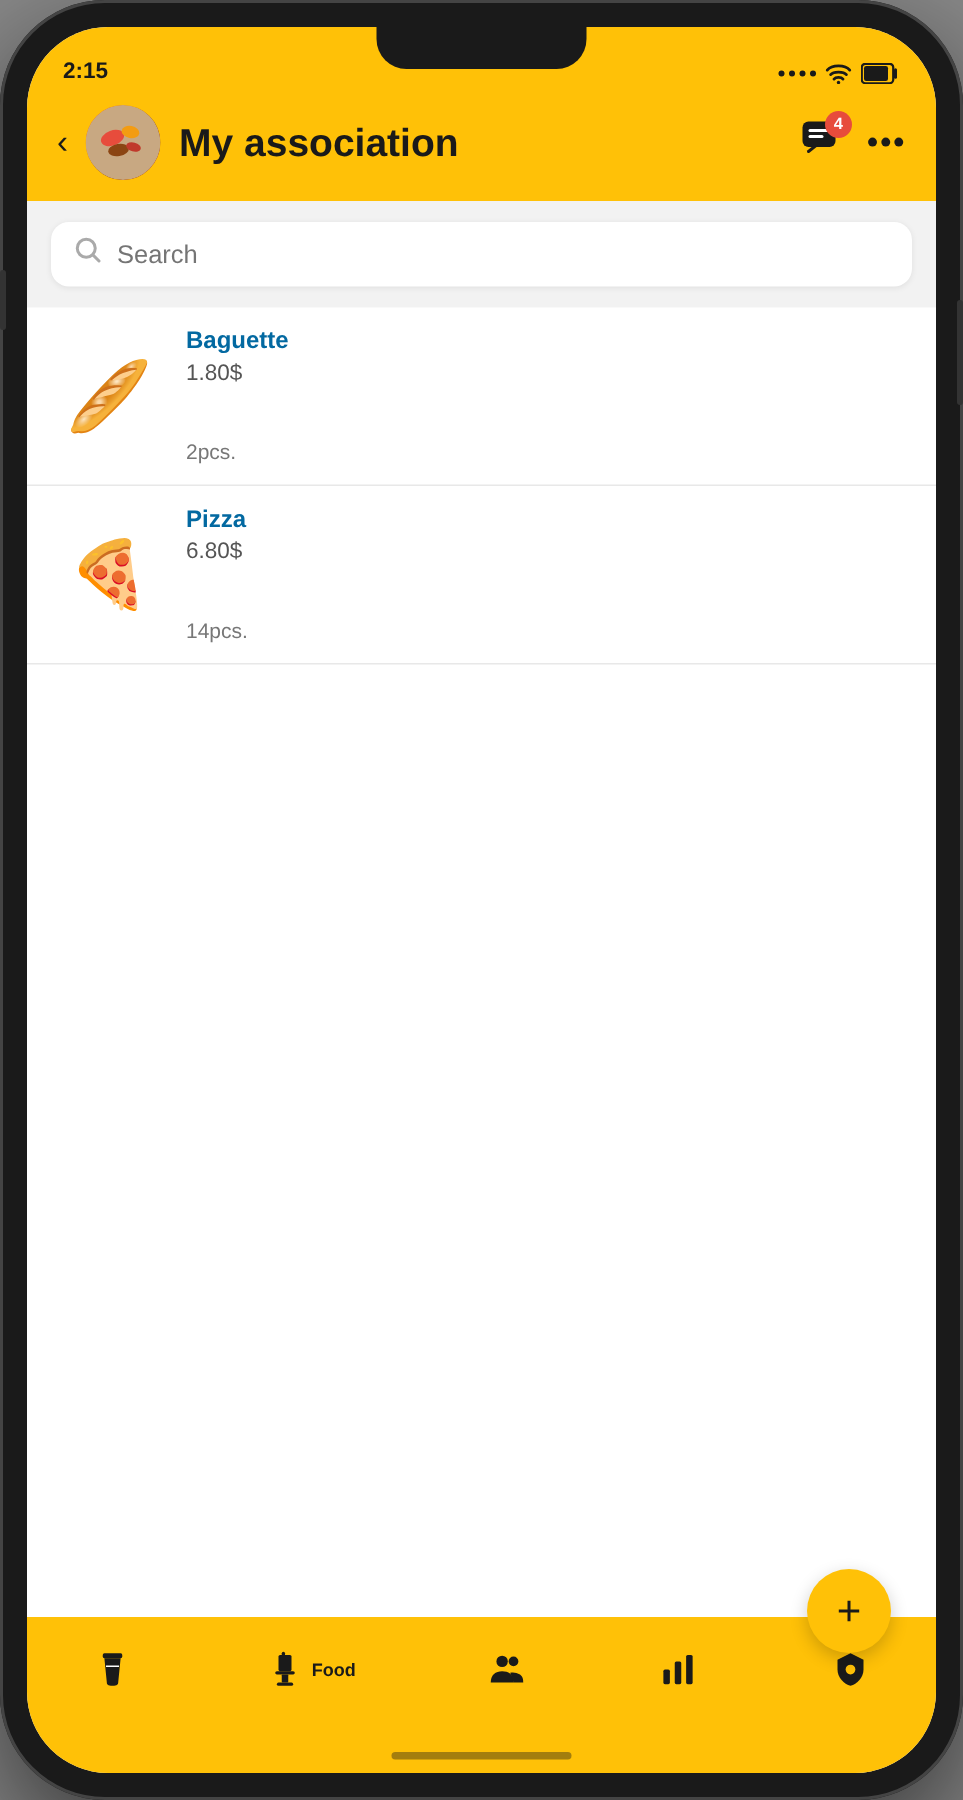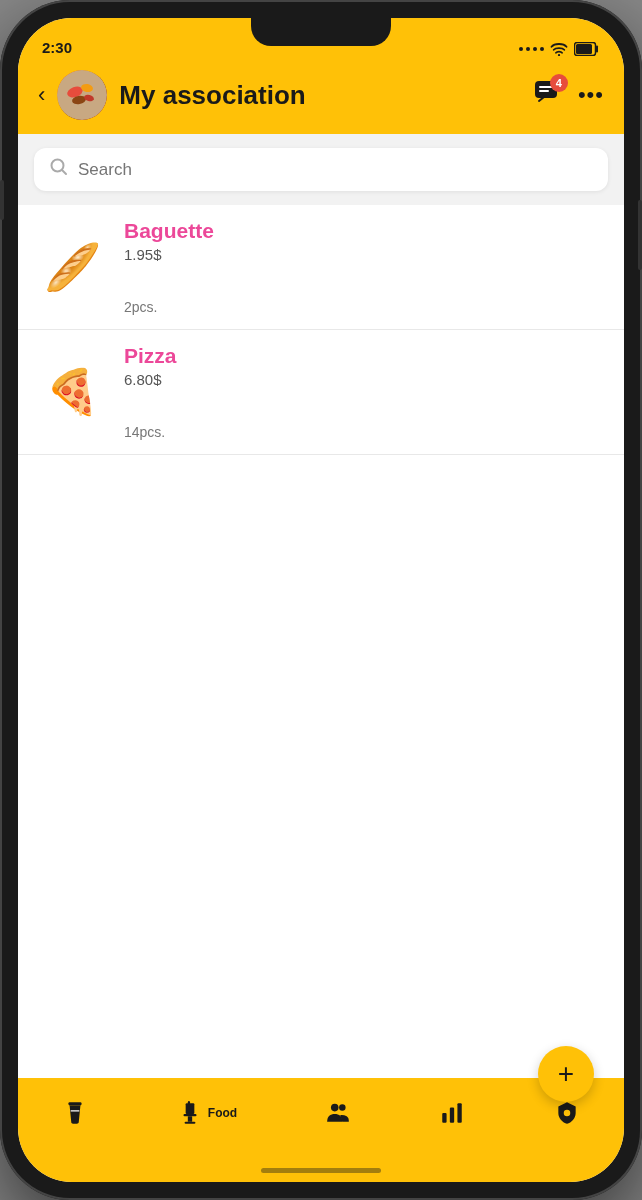--- a/index.html
+++ b/index.html
@@ -218,23 +218,23 @@
       align-items: center;
       justify-content: center;
       font-size: 40px;
     }
 
     .product-info {
       flex: 1;
     }
 
     .product-name {
-      font-size: 21px;
+      font-size: 16px;
       font-weight: 600;
-      color: #ec4899;
+      color: #0369a1;
       margin-bottom: 3px;
     }
 
     .product-price {
       font-size: 15px;
       color: #555;
       margin-bottom: 1px;
     }
 
     .product-qty {
@@ -348,21 +348,21 @@
 <body>
 
 <div class="phone-frame">
   <div class="notch"></div>
   <div class="side-button-left"></div>
   <div class="side-button-right"></div>
 
   <div class="phone-screen">
 
     <div class="status-bar">
-      <span class="status-time">2:30</span>
+      <span class="status-time">2:15</span>
       <div class="status-icons">
         <div class="status-dots">
           <span></span>
             <span></span>
             <span></span>
             <span></span>
         </div>
 
         <svg width="18" height="14" viewBox="0 0 24 18" fill="none">
           <path d="M2 6 C6 1, 18 1, 22 6" stroke="#1a1a1a" stroke-width="2.5" stroke-linecap="round" fill="none"></path>
@@ -424,21 +424,21 @@
       </div>
 
       <div class="product-list">
 
         <div class="product-item">
           <div class="product-image">
             <span class="baguette-emoji">🥖</span>
           </div>
           <div class="product-info">
             <div class="product-name">Baguette</div>
-            <div class="product-price">1.95$</div>
+            <div class="product-price">1.80$</div>
             <div class="product-qty">2pcs.</div>
           </div>
         </div>
 
         <div class="product-item">
           <div class="product-image">
             <span class="pizza-emoji">🍕</span>
           </div>
           <div class="product-info">
             <div class="product-name">Pizza</div>

